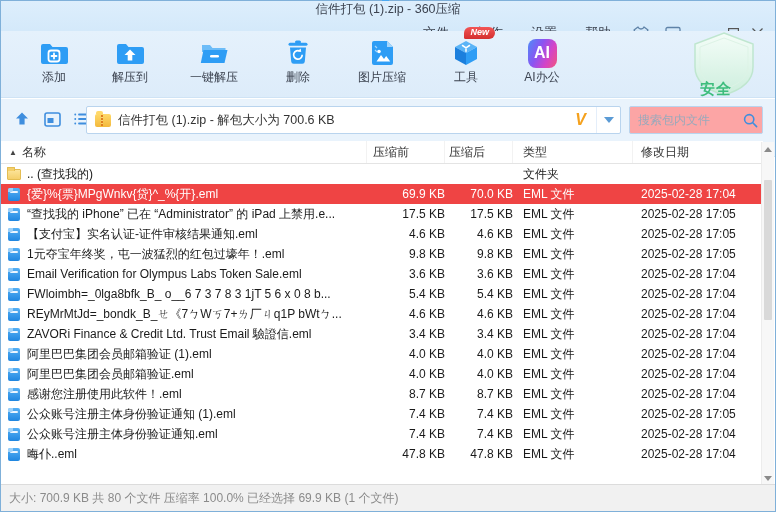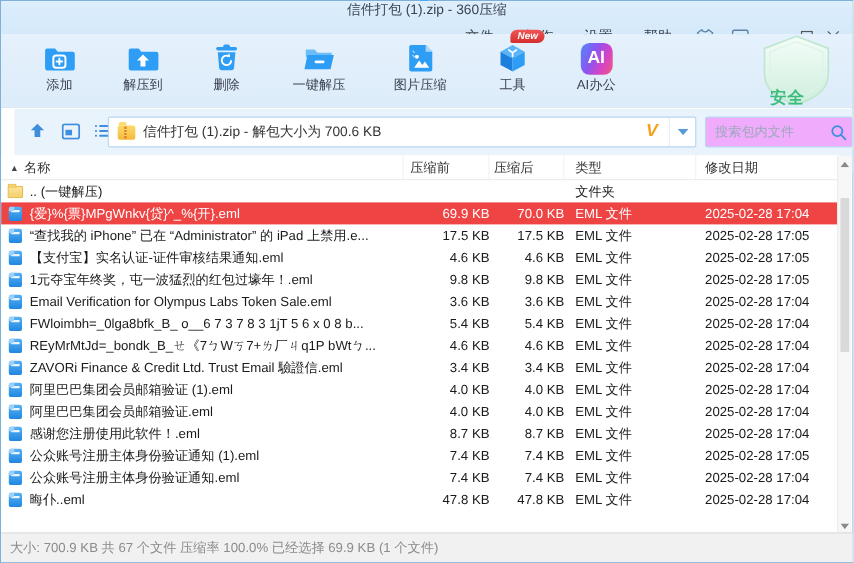--- a/index.html
+++ b/index.html
@@ -37,36 +37,36 @@
     border-radius:8px 8px 8px 2px; line-height:1; }
   .ai-icon { width:29px; height:29px; border-radius:8px; color:#fff; font-weight:bold; font-size:16px;
     display:flex; align-items:center; justify-content:center;
     background:linear-gradient(115deg,#4f8bf7 0%,#8a55f2 38%,#d344c8 68%,#f2567c 100%); }
   .security-badge { position:absolute; right:16px; top:0px; width:70px; height:66px; z-index:5; }
   .security-badge .shield-label { position:absolute; left:0; right:16px; top:24px; text-align:center;
     font-size:15px; font-weight:bold; color:#3dbd7d; letter-spacing:1px;margin-top:25px; }
 
   
   .addressbar { position:absolute; left:0; top:98px; right:0; height:58px;
-    background:#e9f3fc; border-bottom:1px solid #d5e6f6;margin-left:12px; }
+    background:#e9f3fc; border-bottom:1px solid #d5e6f6; }
   .nav-icons { position:absolute; left:10px; top:9px; display:flex; gap:8px; }
   .nav-btn { width:22px; height:22px; display:flex; align-items:center; justify-content:center; border-radius:3px; }
   .combobox { position:absolute; left:85px; top:7px; width:535px; height:28px; background:#fff;
     border:1px solid #b9d4ee; border-radius:2px; display:flex; align-items:center; }
   .zip-icon { width:16px; height:13px; margin:0 7px 0 8px; position:relative;
     background:linear-gradient(#ffd96a,#f3b93c); border-radius:2px; }
   .zip-icon::before { content:""; position:absolute; left:1px; top:-3px; width:7px; height:3px;
     background:#ffd96a; border-radius:2px 2px 0 0; }
   .zip-icon::after { content:""; position:absolute; left:6px; top:1px; bottom:1px; width:2px;
     background:repeating-linear-gradient(#e07f1f 0 2px,#fff3 2px 3px); }
   .combo-text { font-size:12.5px; color:#333; flex:1; white-space:nowrap; overflow:hidden; }
   .v-mark { color:#f5a11d; font-weight:bold; font-size:16px; margin-right:10px; font-style:italic; }
   .combo-arrow { width:24px; height:26px; display:flex; align-items:center; justify-content:center;
     border-left:1px solid #e4eefa; }
-  .searchbox { position:absolute; left:628px; top:7px; width:134px; height:28px; background:#f0abfc;
+  .searchbox { position:absolute; left:628px; top:7px; width:134px; height:28px; background:#fca5a5;
     border:1px solid #b9d4ee; border-radius:2px; display:flex; align-items:center; }
   .searchbox input { border:none; outline:none; flex:1; font-size:12px; color:#333; padding:0 4px 0 8px;
     font-family:inherit; background:transparent; min-width:0; }
   .searchbox input::placeholder { color:#9aa9bb; }
   .search-icon-wrap { width:24px; display:flex; align-items:center; justify-content:center; }
 
   
   .listheader { position:absolute; left:0; top:140px; width:762px; height:23px; background:#fff;
     border-bottom:1px solid #e4e4e4; display:flex; align-items:center; font-size:12px; color:#333; }
   .hc { height:100%; display:flex; align-items:center; border-right:1px solid #f2f2f2; }
@@ -170,43 +170,43 @@
     </div>
     <div class="tool-btn">
       <div class="ticon">
         <svg width="32" height="32" viewBox="0 0 32 32">
             <path d="M3 9 a2 2 0 0 1 2-2 h7 l2.5 3 h13.5 a2 2 0 0 1 2 2 v13 a2 2 0 0 1-2 2 H5 a2 2 0 0 1-2-2 z" fill="#2e9df5"></path>
             <path d="M16 12.5 l5.5 5.5 h-3.2 v5.5 h-4.6 v-5.5 h-3.2 z" fill="#fff"></path>
           </svg>
       </div>
       <div class="tlabel">解压到</div>
     </div>
+    <div class="tool-btn wide">
+      <div class="ticon">
+        <svg width="32" height="32" viewBox="0 0 32 32">
+            <path d="M4 8 h8 l2.5 3 h13 v4 H4 z" fill="#6cbcf8"></path>
+            <path d="M5.5 13 h24 l-3 13 H2.8 z" fill="#2e9df5"></path>
+            <rect x="12" y="18" width="9" height="2.6" rx="1.3" fill="#fff"></rect>
+          </svg>
+      </div>
+      <div class="tlabel">一键解压</div>
+    </div>
     <div class="tool-btn">
       <div class="ticon">
         <svg width="32" height="32" viewBox="0 0 32 32">
             <rect x="13" y="3.5" width="6" height="3" rx="1.5" fill="#2e9df5"></rect>
             <rect x="6.5" y="5.8" width="19" height="3" rx="1.5" fill="#2e9df5"></rect>
             <path d="M8 10.5 h16 l-1.2 14 a2.5 2.5 0 0 1-2.5 2.3 h-8.6 a2.5 2.5 0 0 1-2.5-2.3 z" fill="#2e9df5"></path>
             <g fill="none" stroke="#fff" stroke-width="1.7">
               <path d="M20.2 17.8 a4.3 4.3 0 1 1-2.2-3.7"></path>
             </g>
             <path d="M18.6 11.5 l0.6 3.6 -3.4-0.9 z" fill="#fff"></path>
           </svg>
       </div>
       <div class="tlabel">删除</div>
-    </div>
-    <div class="tool-btn wide">
-      <div class="ticon">
-        <svg width="32" height="32" viewBox="0 0 32 32">
-            <path d="M4 8 h8 l2.5 3 h13 v4 H4 z" fill="#6cbcf8"></path>
-            <path d="M5.5 13 h24 l-3 13 H2.8 z" fill="#2e9df5"></path>
-            <rect x="12" y="18" width="9" height="2.6" rx="1.3" fill="#fff"></rect>
-          </svg>
-      </div>
-      <div class="tlabel">一键解压</div>
     </div>
     <div class="tool-btn wide">
       <div class="ticon">
         <svg width="32" height="32" viewBox="0 0 32 32">
             <path d="M8 4 a2 2 0 0 0-2 2 v20 a2 2 0 0 0 2 2 h17 a2 2 0 0 0 2-2 V10 l-6-6 z" fill="#2e9df5"></path>
             <path d="M21 4 l6 6 h-6 z" fill="#a6d6fb"></path>
             <circle cx="13" cy="14.5" r="1.8" fill="#fff"></circle>
             <path d="M10.5 24.5 l4.5-6.5 3 4 2.2-3 4 5.5 z" fill="#fff"></path>
             <path d="M9 9 l2 2 M9 13 l2 2" stroke="#a6d6fb" stroke-width="1.2"></path>
           </svg>
@@ -320,21 +320,21 @@
     <div class="hc hc-date">
       <span>修改日期</span>
     </div>
   </div>
 
   <div class="filelist" id="rows">
       <div class="row">
         <div class="c-icon">
           <span class="icon-folder"></span>
         </div>
-        <div class="c-name">.. (一键解压)</div>
+        <div class="c-name">.. (查找我的)</div>
         <div class="c-before"></div>
         <div class="c-after"></div>
         <div class="c-type">文件夹</div>
         <div class="c-date"></div>
       </div>
       <div class="row selected">
         <div class="c-icon">
           <span class="icon-eml"></span>
         </div>
         <div class="c-name">{爱}%{票}MPgWnkv{贷}^_%{开}.eml</div>
@@ -483,16 +483,16 @@
     </div>
     <div class="scroll-thumb"></div>
     <div class="scroll-btn scroll-down">
       <svg width="8" height="5" viewBox="0 0 8 5">
           <path d="M0 0 L8 0 L4 5 z" fill="#8a8a8a"></path>
         </svg>
     </div>
   </div>
 
   <div class="statusbar">
-    <div class="status-text">大小: 700.9 KB 共 67 个文件 压缩率 100.0% 已经选择 69.9 KB (1 个文件)</div>
+    <div class="status-text">大小: 700.9 KB 共 80 个文件 压缩率 100.0% 已经选择 69.9 KB (1 个文件)</div>
   </div>
 
 </div>
 
 </body></html>

